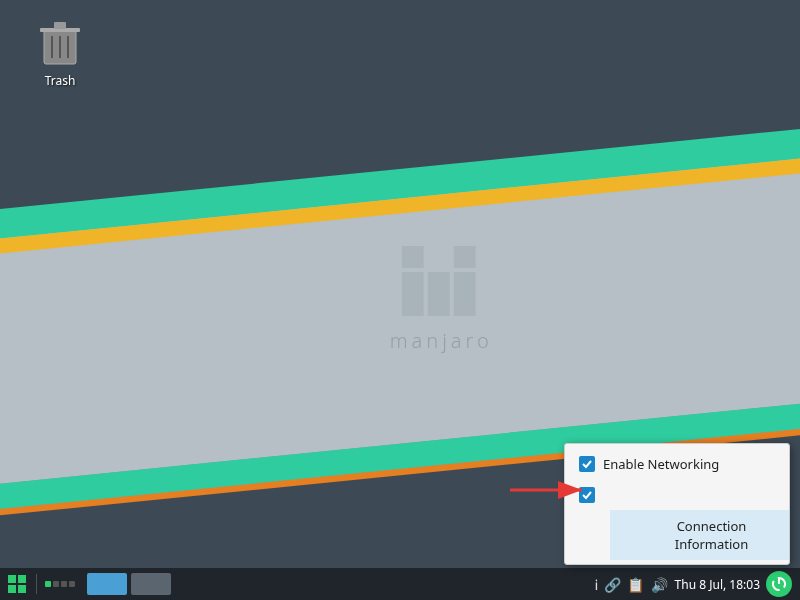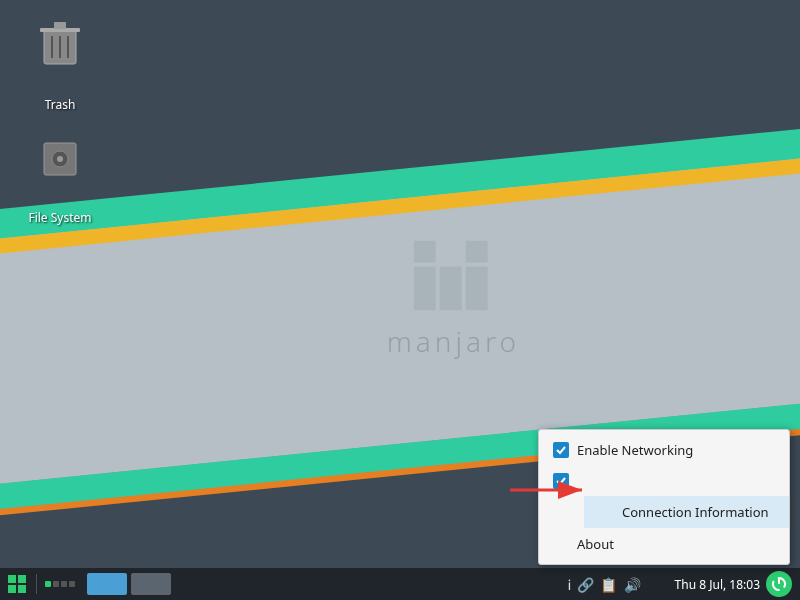--- a/index.html
+++ b/index.html
@@ -29,21 +29,21 @@
       left: 50%;
       transform: translate(-10%, -50%);
       display: flex;
       flex-direction: column;
       align-items: center;
       opacity: 0.35;
     }
 
     .manjaro-text {
       color: #5a6570;
-      font-size: 28px;
+      font-size: 20px;
       letter-spacing: 4px;
       font-weight: 300;
       margin-top: 11px;
       text-align: center;
     }
 
     
     .desktop-icons {
       position: absolute;
       top: 20px;
@@ -68,21 +68,20 @@
       align-items: center;
       justify-content: center;
       margin-bottom: 4px;
     }
 
     .desktop-icon .icon-label {
       color: white;
       font-size: 12px;
       text-align: center;
       text-shadow: 1px 1px 2px rgba(0,0,0,0.8);
-      margin-top: 24px;
     }
 
     
     .home-icon-bg {
       background: #2ecc71;
       border-radius: 4px;
       padding: 4px;
     }
 
     
@@ -163,40 +162,39 @@
       color: white;
       font-size: 14px;
       cursor: pointer;
       opacity: 0.85;
     }
 
     .clock-text {
       color: white;
       font-size: 12px;
       white-space: nowrap;
-      margin-left: 27px;
     }
 
     .power-btn {
       width: 26px;
       height: 26px;
       background: #2ecc71;
       border-radius: 50%;
       display: flex;
       align-items: center;
       justify-content: center;
       cursor: pointer;
     }
 
     
     #context-menu {
       position: absolute;
       right: 10px;
       bottom: 35px;
-      width: 252px;
+      width: 226px;
       background: #f5f5f5;
       border: 1px solid #ccc;
       border-radius: 3px;
       box-shadow: 2px 2px 8px rgba(0,0,0,0.4);
       z-index: 200;
       padding: 4px 0;
       text-align: center;
     }
 
     .menu-item {
@@ -303,30 +301,20 @@
           <rect x="0" y="6" width="40" height="4" rx="1" fill="#aaa"></rect>
           <rect x="14" y="0" width="12" height="7" rx="1" fill="#999"></rect>
           <line x1="12" y1="14" x2="12" y2="36" stroke="#555" stroke-width="2"></line>
           <line x1="20" y1="14" x2="20" y2="36" stroke="#555" stroke-width="2"></line>
           <line x1="28" y1="14" x2="28" y2="36" stroke="#555" stroke-width="2"></line>
         </svg>
       </div>
       <span class="icon-label">Trash</span>
     </div>
 
-    <div class="desktop-icon">
-      <div class="icon-img">
-        <svg width="40" height="44" viewBox="0 0 40 44">
-          <rect x="4" y="8" width="32" height="32" rx="2" fill="#777" stroke="#999" stroke-width="1"></rect>
-          <circle cx="20" cy="24" r="8" fill="#555" stroke="#888" stroke-width="1"></circle>
-          <circle cx="20" cy="24" r="3" fill="#999"></circle>
-        </svg>
-      </div>
-      <span class="icon-label">File System</span>
-    </div>
 
   </div>
 
   <div id="taskbar">
     <div class="taskbar-left">
 
       <div class="manjaro-btn">
         <svg width="20" height="18" viewBox="0 0 20 18">
           <rect x="0" y="0" width="8" height="8" fill="#2ecc71"></rect>
           <rect x="10" y="0" width="8" height="8" fill="#2ecc71"></rect>
@@ -385,24 +373,20 @@
           </svg>
       </div>
     </div>
 
     <div class="menu-item active">
       <div class="menu-no-check"></div>
       <span>Connection Information</span>
     </div>
 
 
-    <div class="menu-item">
-      <div class="menu-no-check"></div>
-      <span>About</span>
-    </div>
   </div>
 
   <div class="arrow-indicator">
     <svg width="80" height="30" viewBox="0 0 80 30">
       <defs>
         <marker id="arrowhead" markerWidth="8" markerHeight="6" refX="8" refY="3" orient="auto">
           <polygon points="0 0, 8 3, 0 6" fill="#e53935"></polygon>
         </marker>
       </defs>
       <line x1="0" y1="15" x2="72" y2="15" stroke="#e53935" stroke-width="3" marker-end="url(#arrowhead)"></line>

